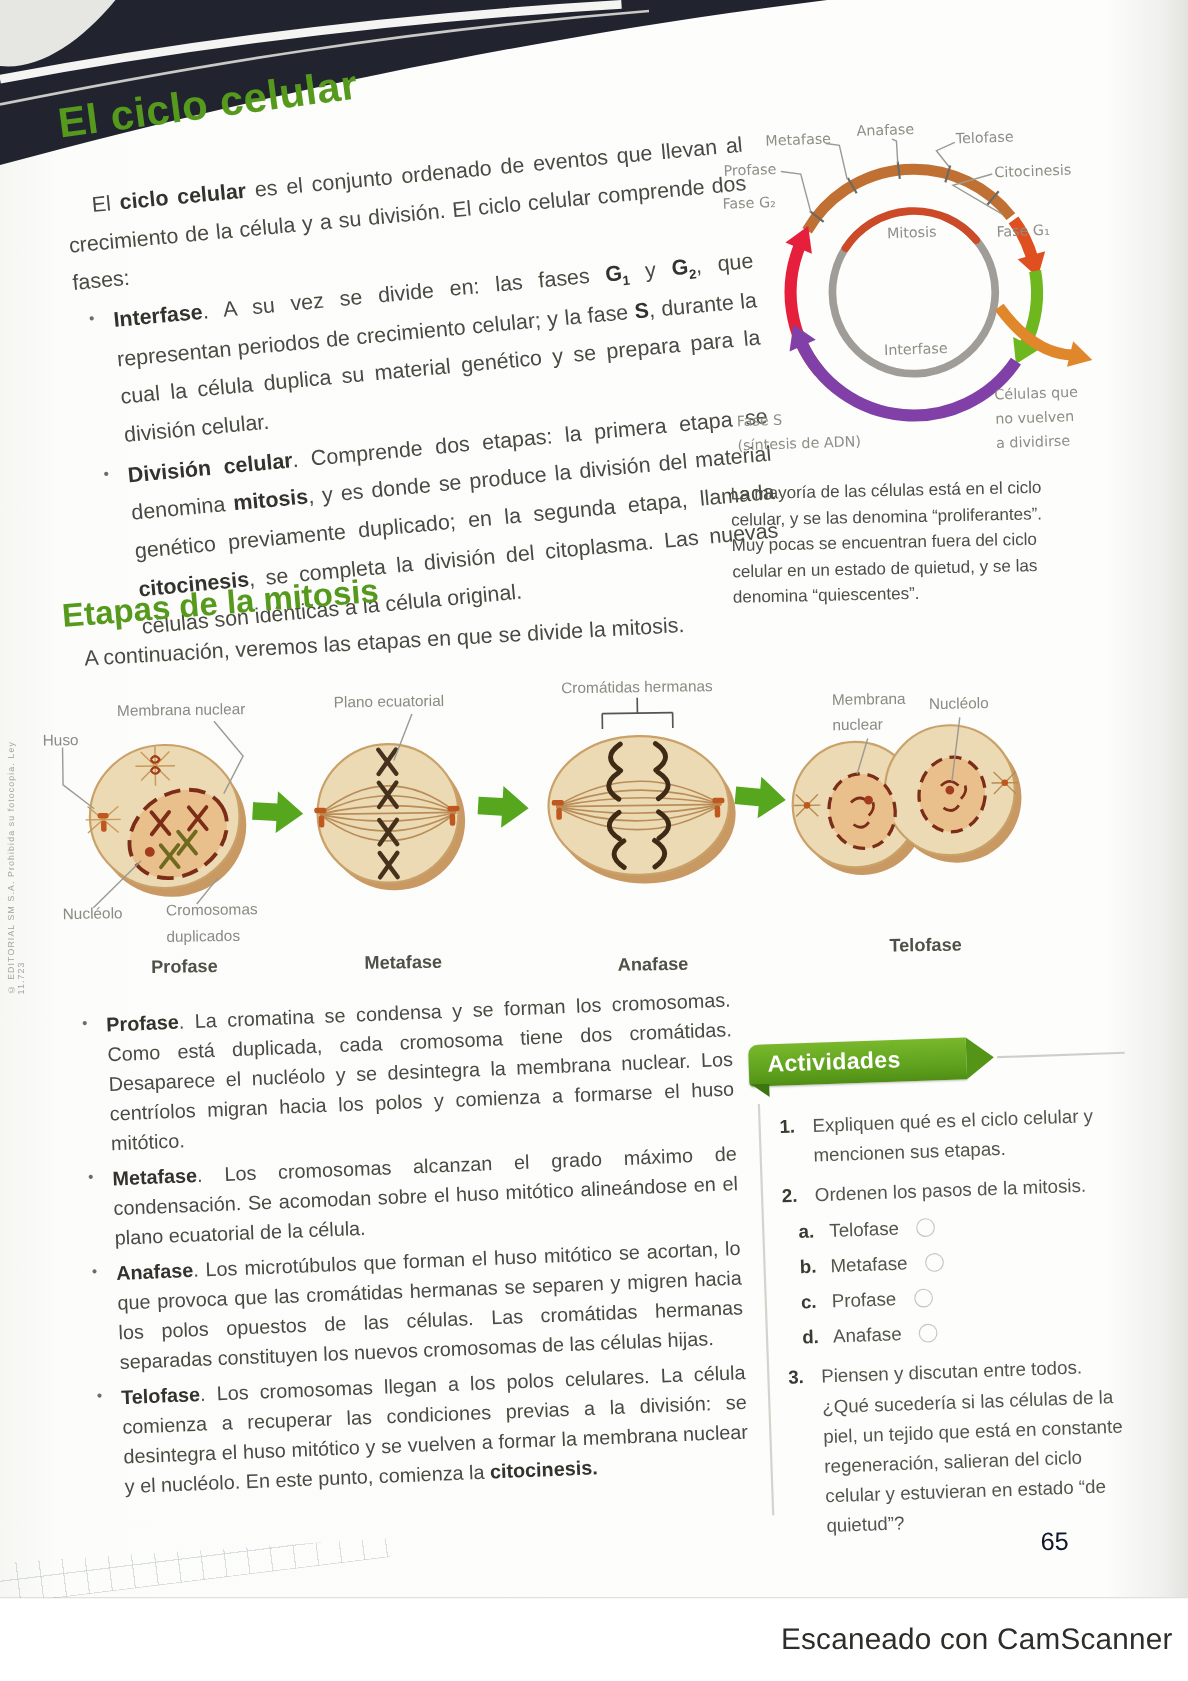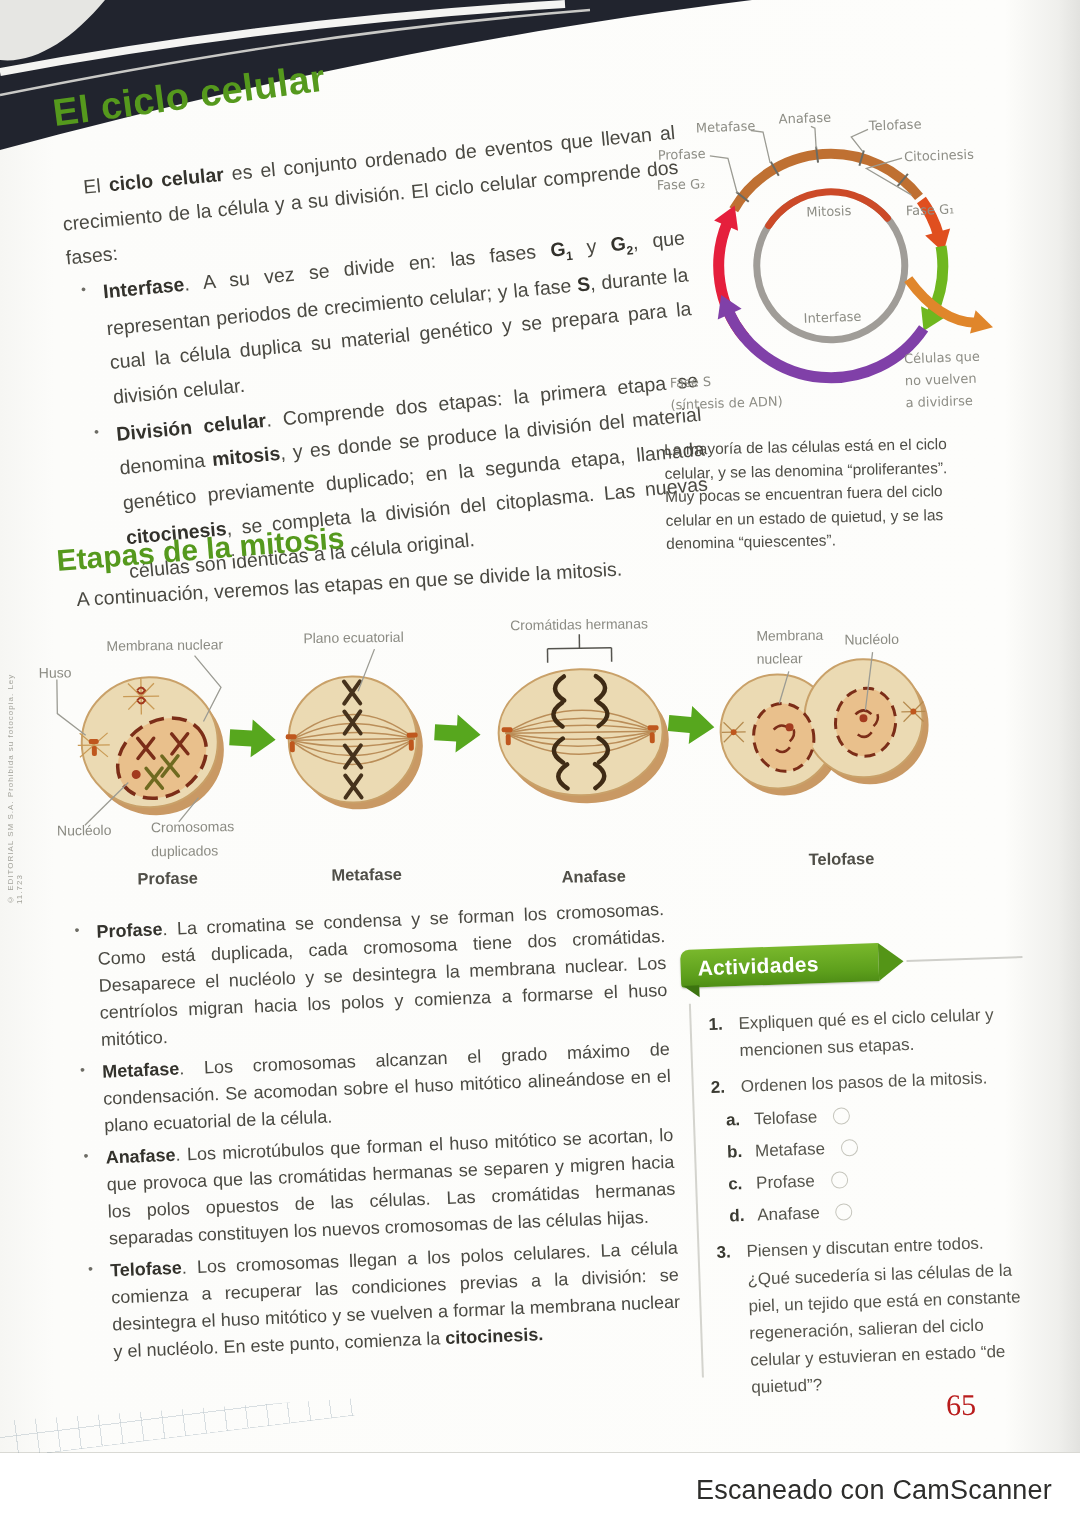--- a/index.html
+++ b/index.html
@@ -10,21 +10,21 @@
         border-bottom:1px solid #d9d9d4;box-shadow:0 3px 7px rgba(0,0,0,.10);}
   
   .corner{position:absolute;left:0;top:0;z-index:3;}
   
   .gridpaper{position:absolute;left:-10px;top:1398px;width:360px;height:62px;z-index:4;opacity:.45;
       transform:rotate(-7deg);transform-origin:0 0;
       background-image:repeating-linear-gradient(90deg,rgba(110,135,150,.55) 0 1px,transparent 1px 21px),
                        repeating-linear-gradient(0deg,rgba(110,135,150,.55) 0 1px,transparent 1px 21px);
       clip-path:polygon(0 38%,100% 72%,100% 100%,0 100%);}
   .footerbar{position:absolute;left:0;top:1453px;width:1080px;height:75px;background:#ffffff;z-index:5;}
-  .footer-text{position:absolute;right:28px;top:22px;font-size:27px;color:#2d2d2b;letter-spacing:.2px;}
+  .footer-text{position:absolute;right:14px;top:22px;font-size:27px;color:#2d2d2b;letter-spacing:.2px;}
   
   .blk{position:absolute;z-index:6;color:#4a4942;}
   h1.title{left:56px;top:92px;margin:0;font-size:38px;font-weight:700;color:#55991d;
       transform:rotate(-7.5deg);transform-origin:0 100%;letter-spacing:.5px;}
   .intro{left:58px;top:172px;width:618px;transform:rotate(-5.3deg);transform-origin:0 0;
       font-size:19.5px;line-height:1.78;text-align:justify;}
   .intro p{margin:0;text-indent:24px;}
   .bullet{position:relative;padding-left:34px;margin-top:2px;}
   .bullet::before{content:"•";position:absolute;left:12px;top:1px;font-size:14px;color:#6d6c65;}
   .bseg{font-weight:700;color:#33322c;}
@@ -50,21 +50,21 @@
       border-right:16px solid #3c7410;border-bottom:12px solid transparent;}
   .act-title{color:#ffffff;font-weight:700;font-size:21px;line-height:38px;padding-left:17px;letter-spacing:.3px;}
   .act-line{position:absolute;left:226px;top:18px;right:2px;height:2px;background:#cfcfca;}
   .act-border{position:absolute;left:7px;top:54px;bottom:4px;width:2px;background:#d4d4ce;}
   .act-items{margin:24px 0 0 0;padding:0 6px 0 26px;list-style:none;font-size:17px;color:#55544c;line-height:1.6;}
   .act-item{display:flex;margin-bottom:9px;}
   .act-num{font-weight:700;color:#3a3a32;width:30px;flex:0 0 30px;}
   .act-opt{display:flex;margin:5px 0 0 14px;align-items:center;}
   .act-letter{font-weight:700;color:#3a3a32;width:28px;}
   .act-circle{display:inline-block;width:15px;height:15px;border:1.6px solid #c5c5bc;border-radius:50%;margin-left:16px;}
-  .pagenum{left:946px;top:1388px;font-size:30px;color:#b91c1c;transform:rotate(-1deg);font-family:Liberation Serif, serif;}
+  .pagenum{left:946px;top:1388px;font-size:23px;color:#0f172a;transform:rotate(-1deg);}
   .vtext{left:6px;top:652px;height:252px;writing-mode:vertical-rl;transform:rotate(180deg);
       font-size:8px;color:#a3a39b;letter-spacing:1px;z-index:6;position:absolute;}
   
   .cyclewrap{position:absolute;left:650px;top:104px;z-index:6;transform:rotate(-2deg);transform-origin:0 0;}
   .figwrap{position:absolute;left:26px;top:618px;z-index:6;transform:rotate(-.8deg);transform-origin:0 0;}
   .lbl{font-size:13px;fill:#8e8e86;font-family:"DejaVu Sans",sans-serif;}
   .flbl{font-size:14px;fill:#8b8b83;}
   .fcap{font-size:16.5px;font-weight:700;fill:#504f48;}
   .leader{stroke:#9b9b93;stroke-width:1.3;fill:none;}
 </style>

